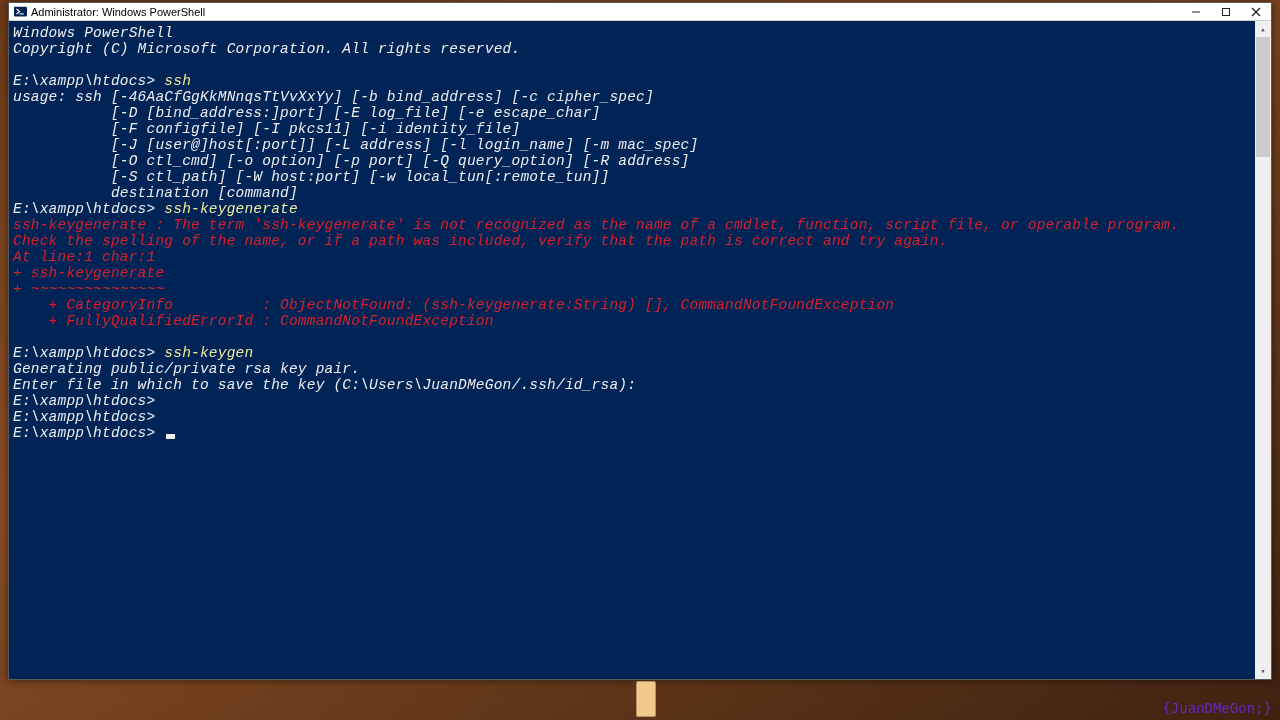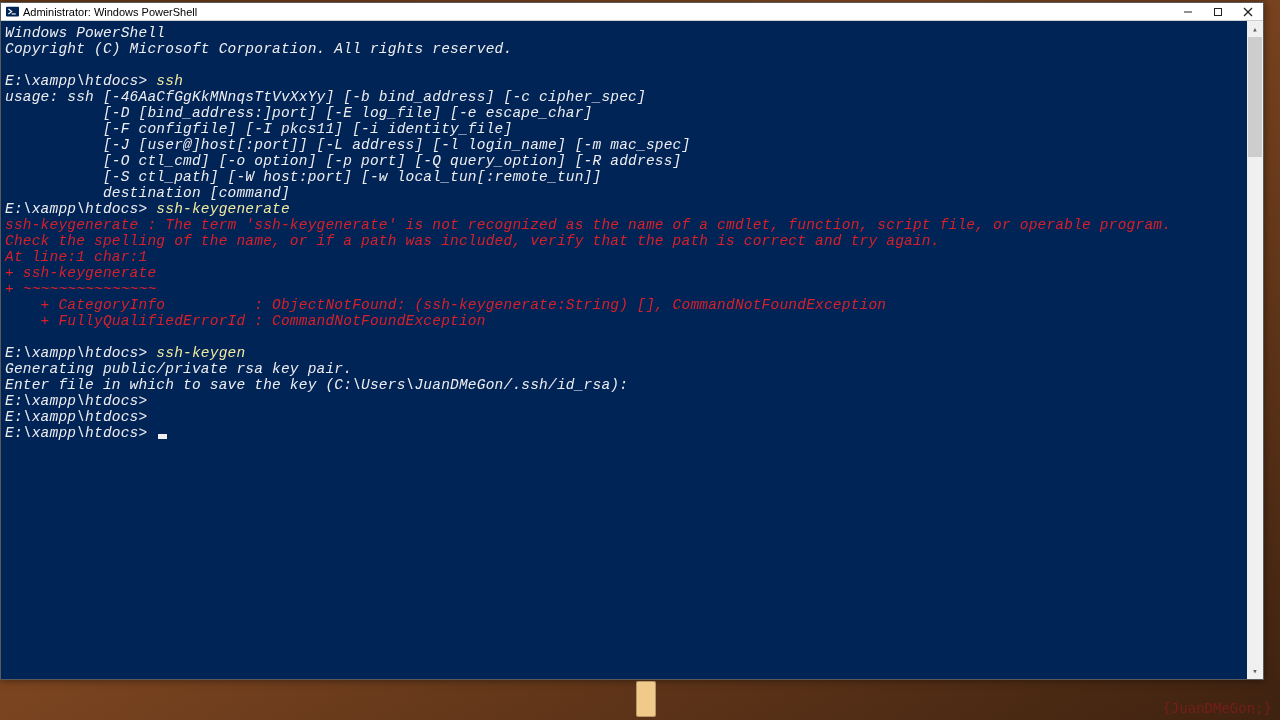--- a/index.html
+++ b/index.html
@@ -1,21 +1,21 @@
 <!DOCTYPE html>
 <html><head>
 <meta charset="utf-8">
 <style>
   * { margin: 0; padding: 0; box-sizing: border-box; }
   html, body { width: 1280px; height: 720px; overflow: hidden; font-family: Consolas, 'Courier New', monospace; }
   body { background: linear-gradient(150deg, #6b3a18 0%, #8a4d24 35%, #3e2210 100%); position: relative; }
 
   .window {
     position: absolute;
-    top: 2px; left: 0;
+    top: 2px; left: 8px;
     width: 1264px; height: 678px;
     background: #ffffff;
     border: 1px solid #5a5a5a;
     display: flex;
     flex-direction: column;
     box-shadow: 0 0 8px rgba(0,0,0,0.5);
   }
   .titlebar {
     height: 18px;
     background: #ffffff;
@@ -87,21 +87,21 @@
     width: 20px; height: 36px;
     background: #f0c98b;
     border: 1px solid rgba(0,0,0,0.25);
     border-radius: 2px;
   }
   .watermark {
     position: absolute;
     right: 8px; bottom: 4px;
     font-family: Consolas, monospace;
     font-size: 14px;
-    color: #7f1d1d;
+    color: #6d28d9;
     opacity: 0.85;
   }
 </style>
 </head>
 <body>
 
 <div class="window">
   <div class="titlebar">
     <span class="icon">
       <svg width="13" height="13" viewBox="0 0 16 16">

